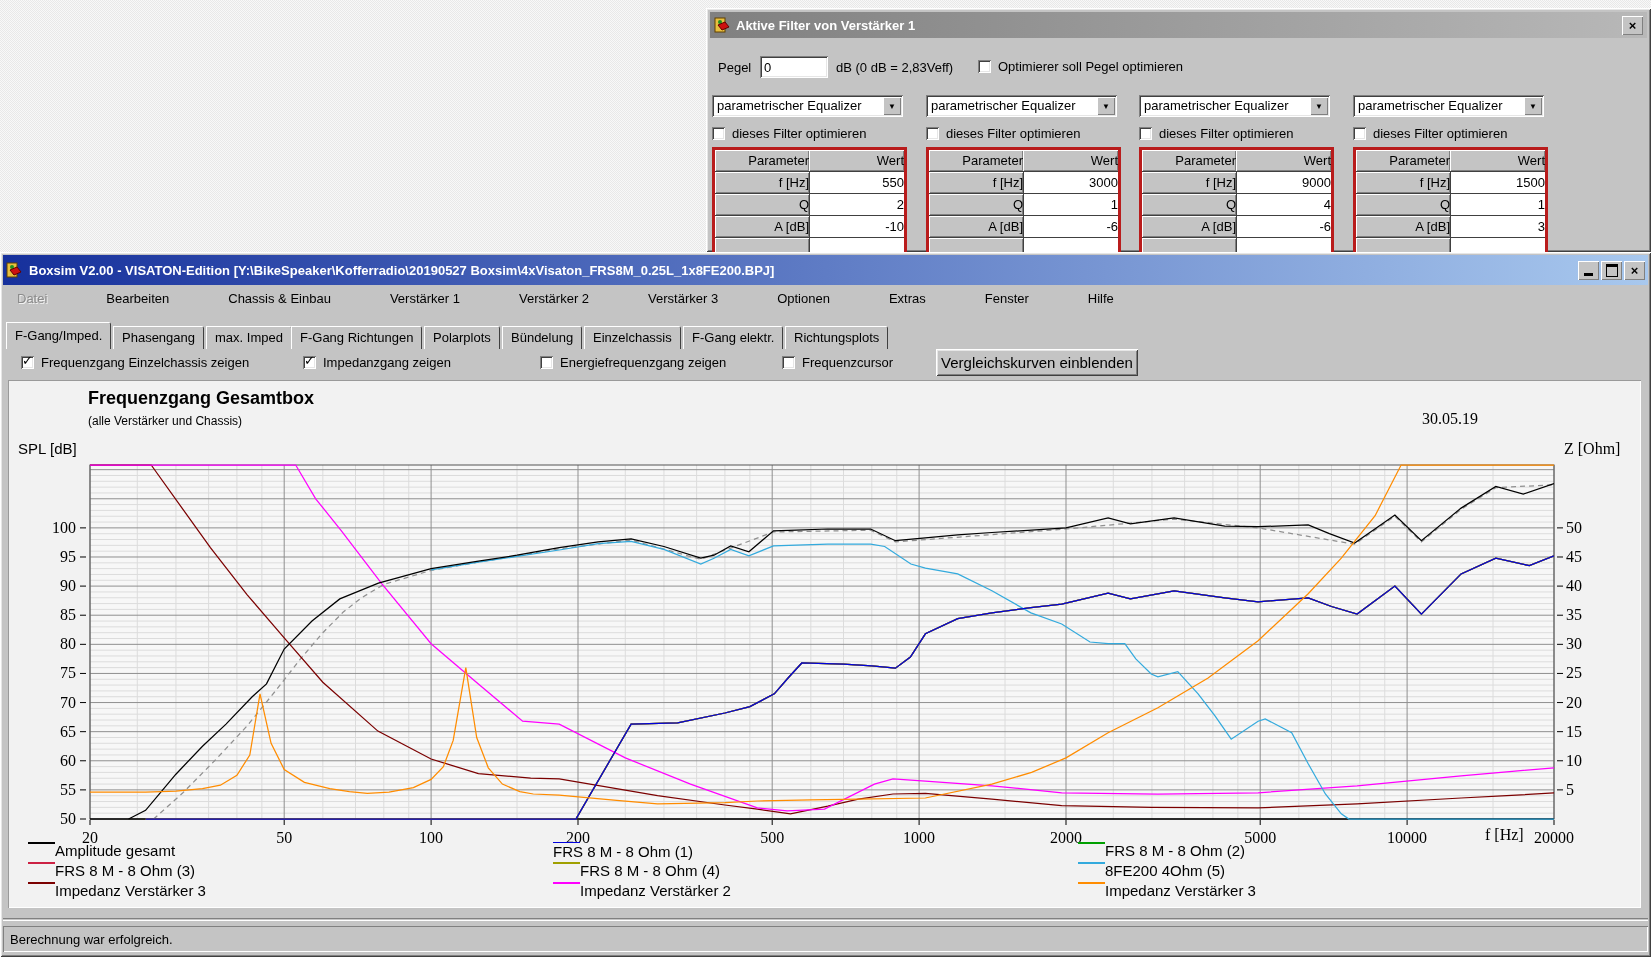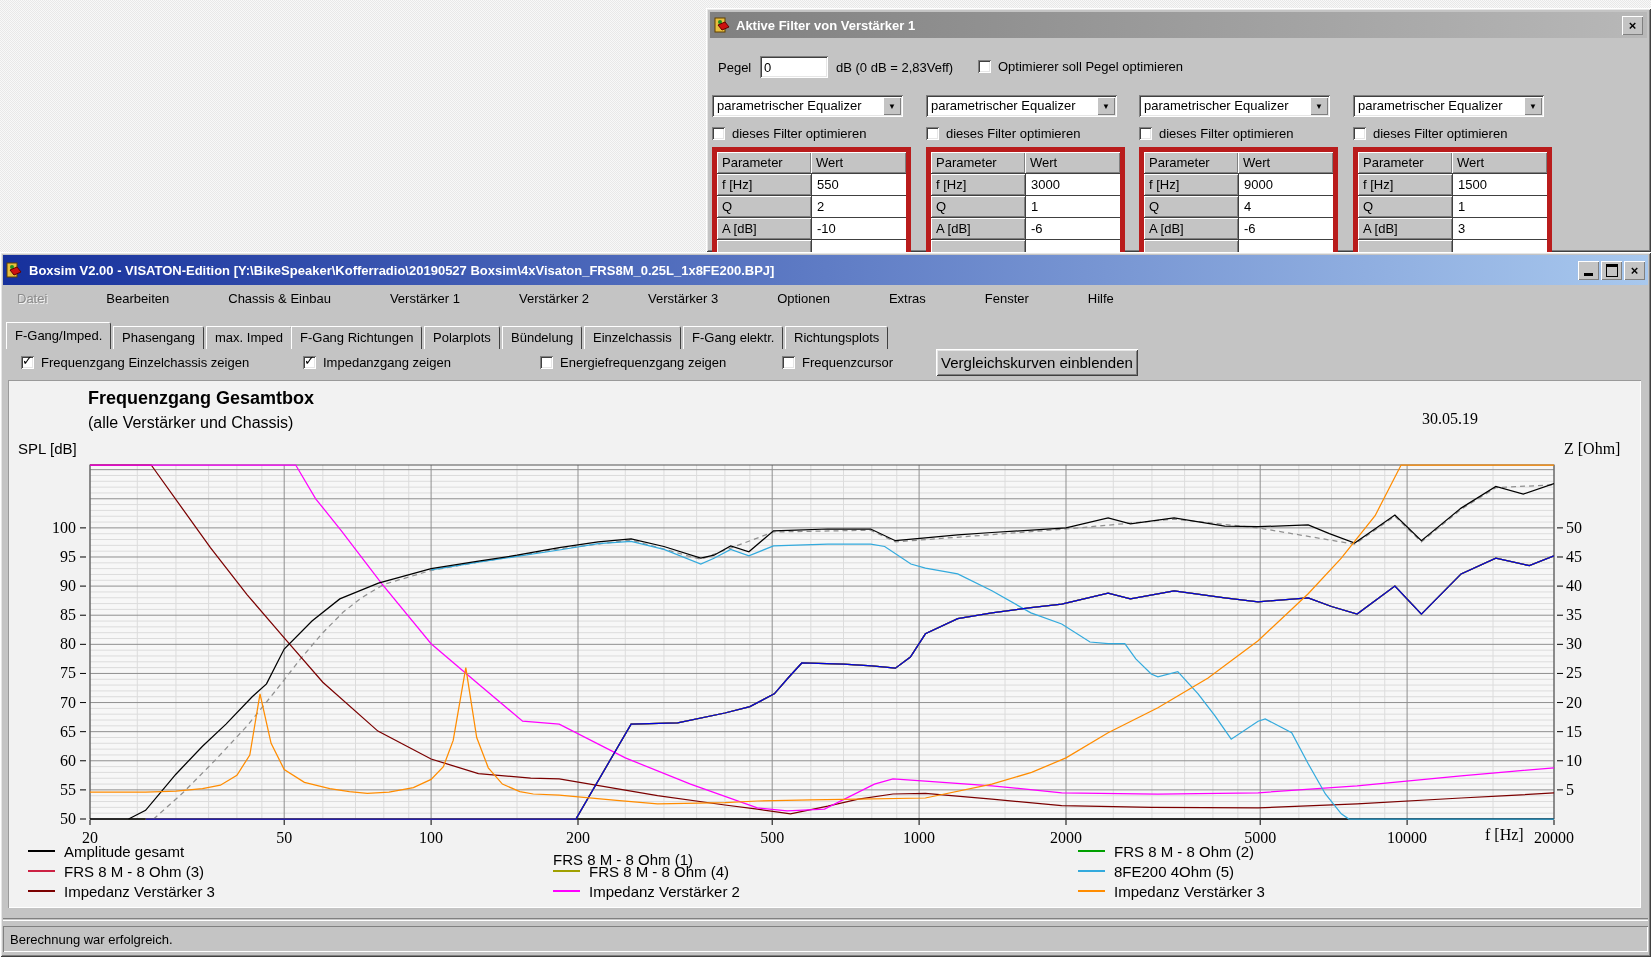--- a/index.html
+++ b/index.html
@@ -34,21 +34,21 @@
   #pegel-opt{position:absolute;left:268px;top:3px;display:flex;align-items:center;gap:7px;}
   .cbbox{width:13px;height:13px;background:#fff;position:relative;flex:0 0 13px;}
   .cbbox .mark{position:absolute;left:1px;top:-3px;font-size:13px;font-weight:bold;
     font-family:"DejaVu Sans",sans-serif;}
   .filter-col{position:absolute;top:57px;width:191px;}
   .combo{position:relative;height:22px;background:#fff;}
   .combo .cb-text{position:absolute;left:5px;top:3px;font-size:13px;white-space:nowrap;}
   .combo .cb-btn{position:absolute;right:2px;top:2px;width:18px;height:18px;background:#c4c4c4;
     display:flex;align-items:center;justify-content:center;font-size:8px;}
   .optrow{display:flex;align-items:center;gap:7px;margin:8px 0 6px 0;height:16px;}
-  .ftable{border:5px solid #b91c1c;width:189px;}
+  .ftable{border:3px solid #b91c1c;width:189px;text-align:right;}
   .frow{display:flex;height:21px;border-bottom:1px solid #404040;}
   .frow:last-child{border-bottom:0;}
   .pcell{width:94px;background:#c4c4c4;box-shadow:inset 1px 1px 0 #ffffff,inset -1px -1px 0 #808080;
     padding:3px 0 0 5px;box-sizing:border-box;}
   .vcell{width:95px;background:#fff;padding:3px 0 0 5px;box-sizing:border-box;border-left:1px solid #404040;}
   
   #mainwin{position:absolute;left:0;top:252px;width:1651px;height:705px;background:#c4c4c4;}
   #titlebar{position:absolute;left:3px;top:3px;right:3px;height:30px;
     background:linear-gradient(90deg,#16309c,#a8c8ee);display:flex;align-items:center;padding:0 3px;}
   #main-title{color:#fff;font-weight:bold;font-size:13px;margin-left:7px;white-space:nowrap;}
@@ -63,27 +63,27 @@
     box-shadow:inset 1px 1px 0 #ffffff,inset -1px 0 0 #404040;border-top-right-radius:2px;white-space:nowrap;}
   .tab.active{height:27px;padding-top:6px;z-index:3;
     box-shadow:inset 1px 1px 0 #ffffff,inset -1px 0 0 #404040;}
   #toolbar{position:absolute;left:3px;top:97px;right:3px;height:30px;}
   .tb-check{position:absolute;top:6px;display:flex;align-items:center;gap:7px;white-space:nowrap;}
   #cmp-btn{position:absolute;left:933px;top:0;width:202px;height:27px;background:#c4c4c4;
     display:flex;align-items:center;justify-content:center;font-size:15px;}
   #chartpanel{position:absolute;left:8px;top:128px;width:1633px;height:528px;background:#f2f2f2;
     box-shadow:inset 1px 1px 0 #9a9a9a,inset -1px -1px 0 #ffffff;}
   #chart-title{position:absolute;left:80px;top:8px;font-size:18px;font-weight:bold;}
-  #chart-subtitle{position:absolute;left:80px;top:34px;font-size:16px;}
+  #chart-subtitle{position:absolute;left:80px;top:34px;font-size:12px;}
   #chart-date{position:absolute;left:1330px;top:30px;width:140px;text-align:right;font-size:16px;}
   #spl-label{position:absolute;left:10px;top:60px;font-size:15px;}
   #z-label{position:absolute;left:1556px;top:60px;font-size:16px;}
   #fhz-label{position:absolute;left:1477px;top:446px;font-size:16px;}
   #plot{position:absolute;left:0;top:0;}
-  .lg-item{position:absolute;display:flex;align-items:center;gap:9px;height:18px;white-space:nowrap;}
+  .lg-item{position:absolute;display:flex;height:18px;white-space:nowrap;}
   .lg-swatch{width:27px;height:2px;}
   .lg-label{font-size:15px;}
   #statusdivider{position:absolute;left:3px;right:3px;top:666px;height:3px;
     box-shadow:inset 0 1px 0 #808080,inset 0 -1px 0 #ffffff;}
   #statusbar{position:absolute;left:3px;right:3px;top:674px;height:26px;background:#c4c4c4;
     box-shadow:inset 1px 1px 0 #808080,inset -1px -1px 0 #ffffff;display:flex;align-items:center;padding-left:7px;}
 </style>
 </head>
 <body>
 

